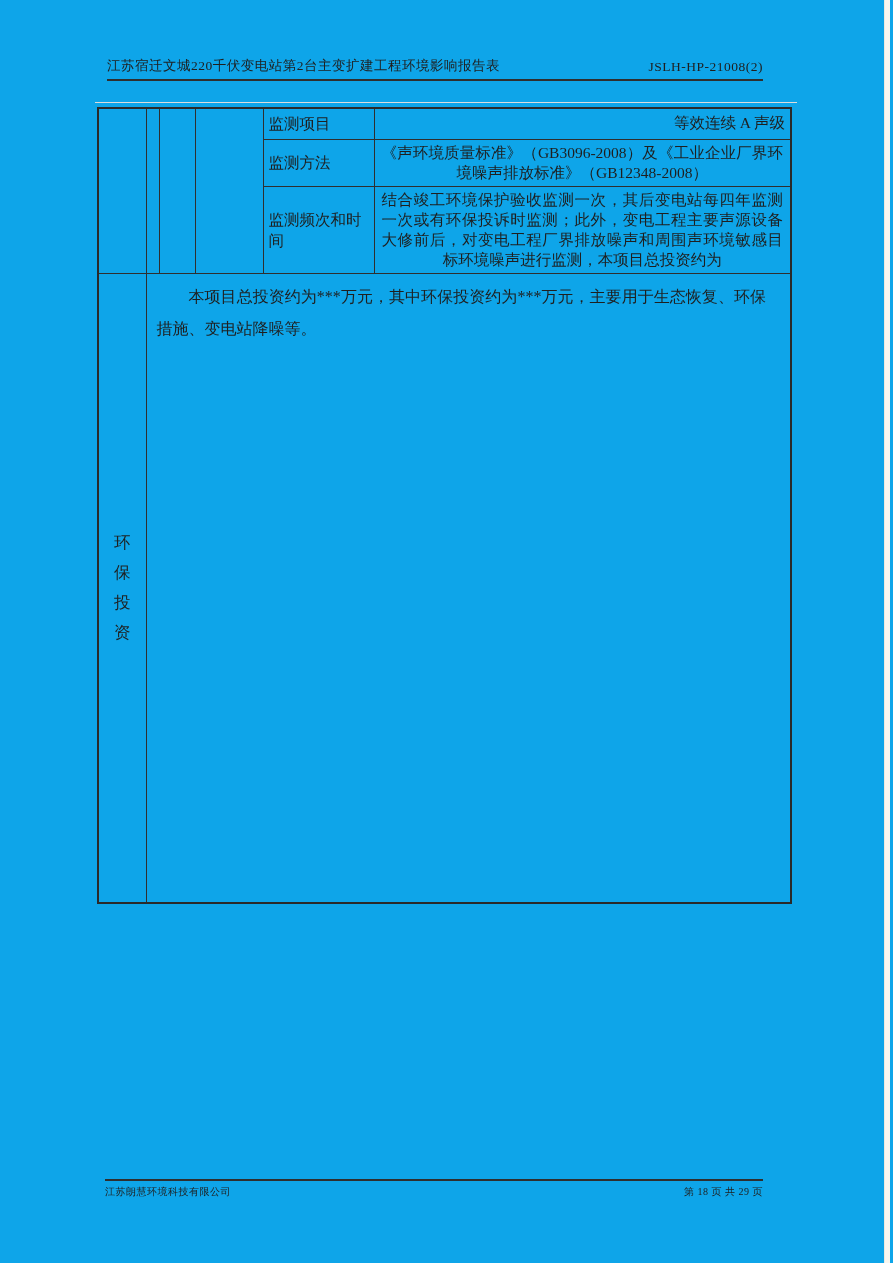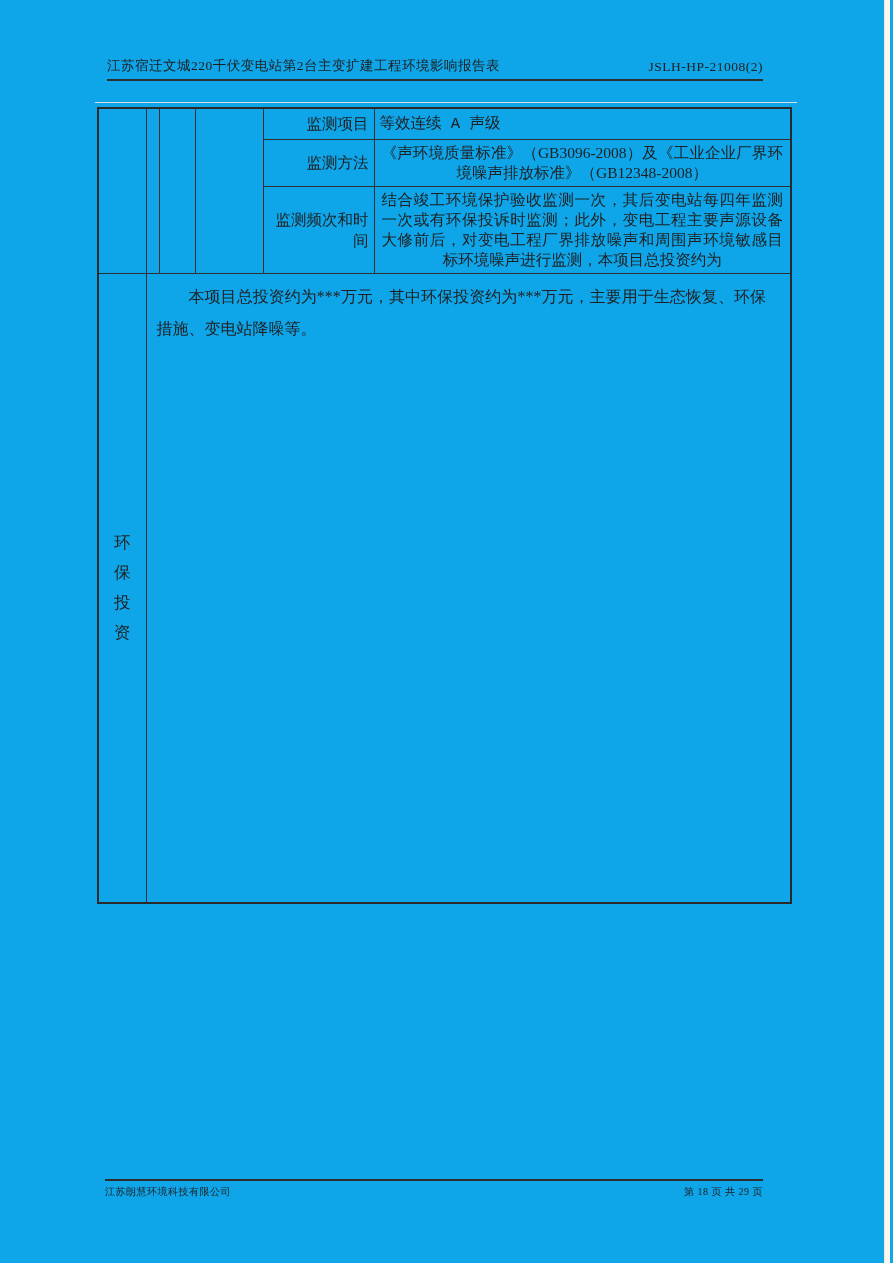--- a/index.html
+++ b/index.html
@@ -59,26 +59,25 @@
   }
   table.doc-table {
     border: 2px solid #2a2a2a;
   }
   td {
     padding: 2px 5px;
     font-size: 15.5px;
     vertical-align: middle;
   }
   td.lbl {
-    text-align: right;
+    text-align: left;
     line-height: 21px;
   }
   td.cnt-center {
-    text-align: left;
-    font-family: Liberation Mono, monospace;
+    text-align: right;
   }
   td.cnt-just {
     text-align: justify;
     text-align-last: center;
     line-height: 20px;
     padding: 3px 7px;
   }
   td.vlabel {
     text-align: center;
     vertical-align: middle;

